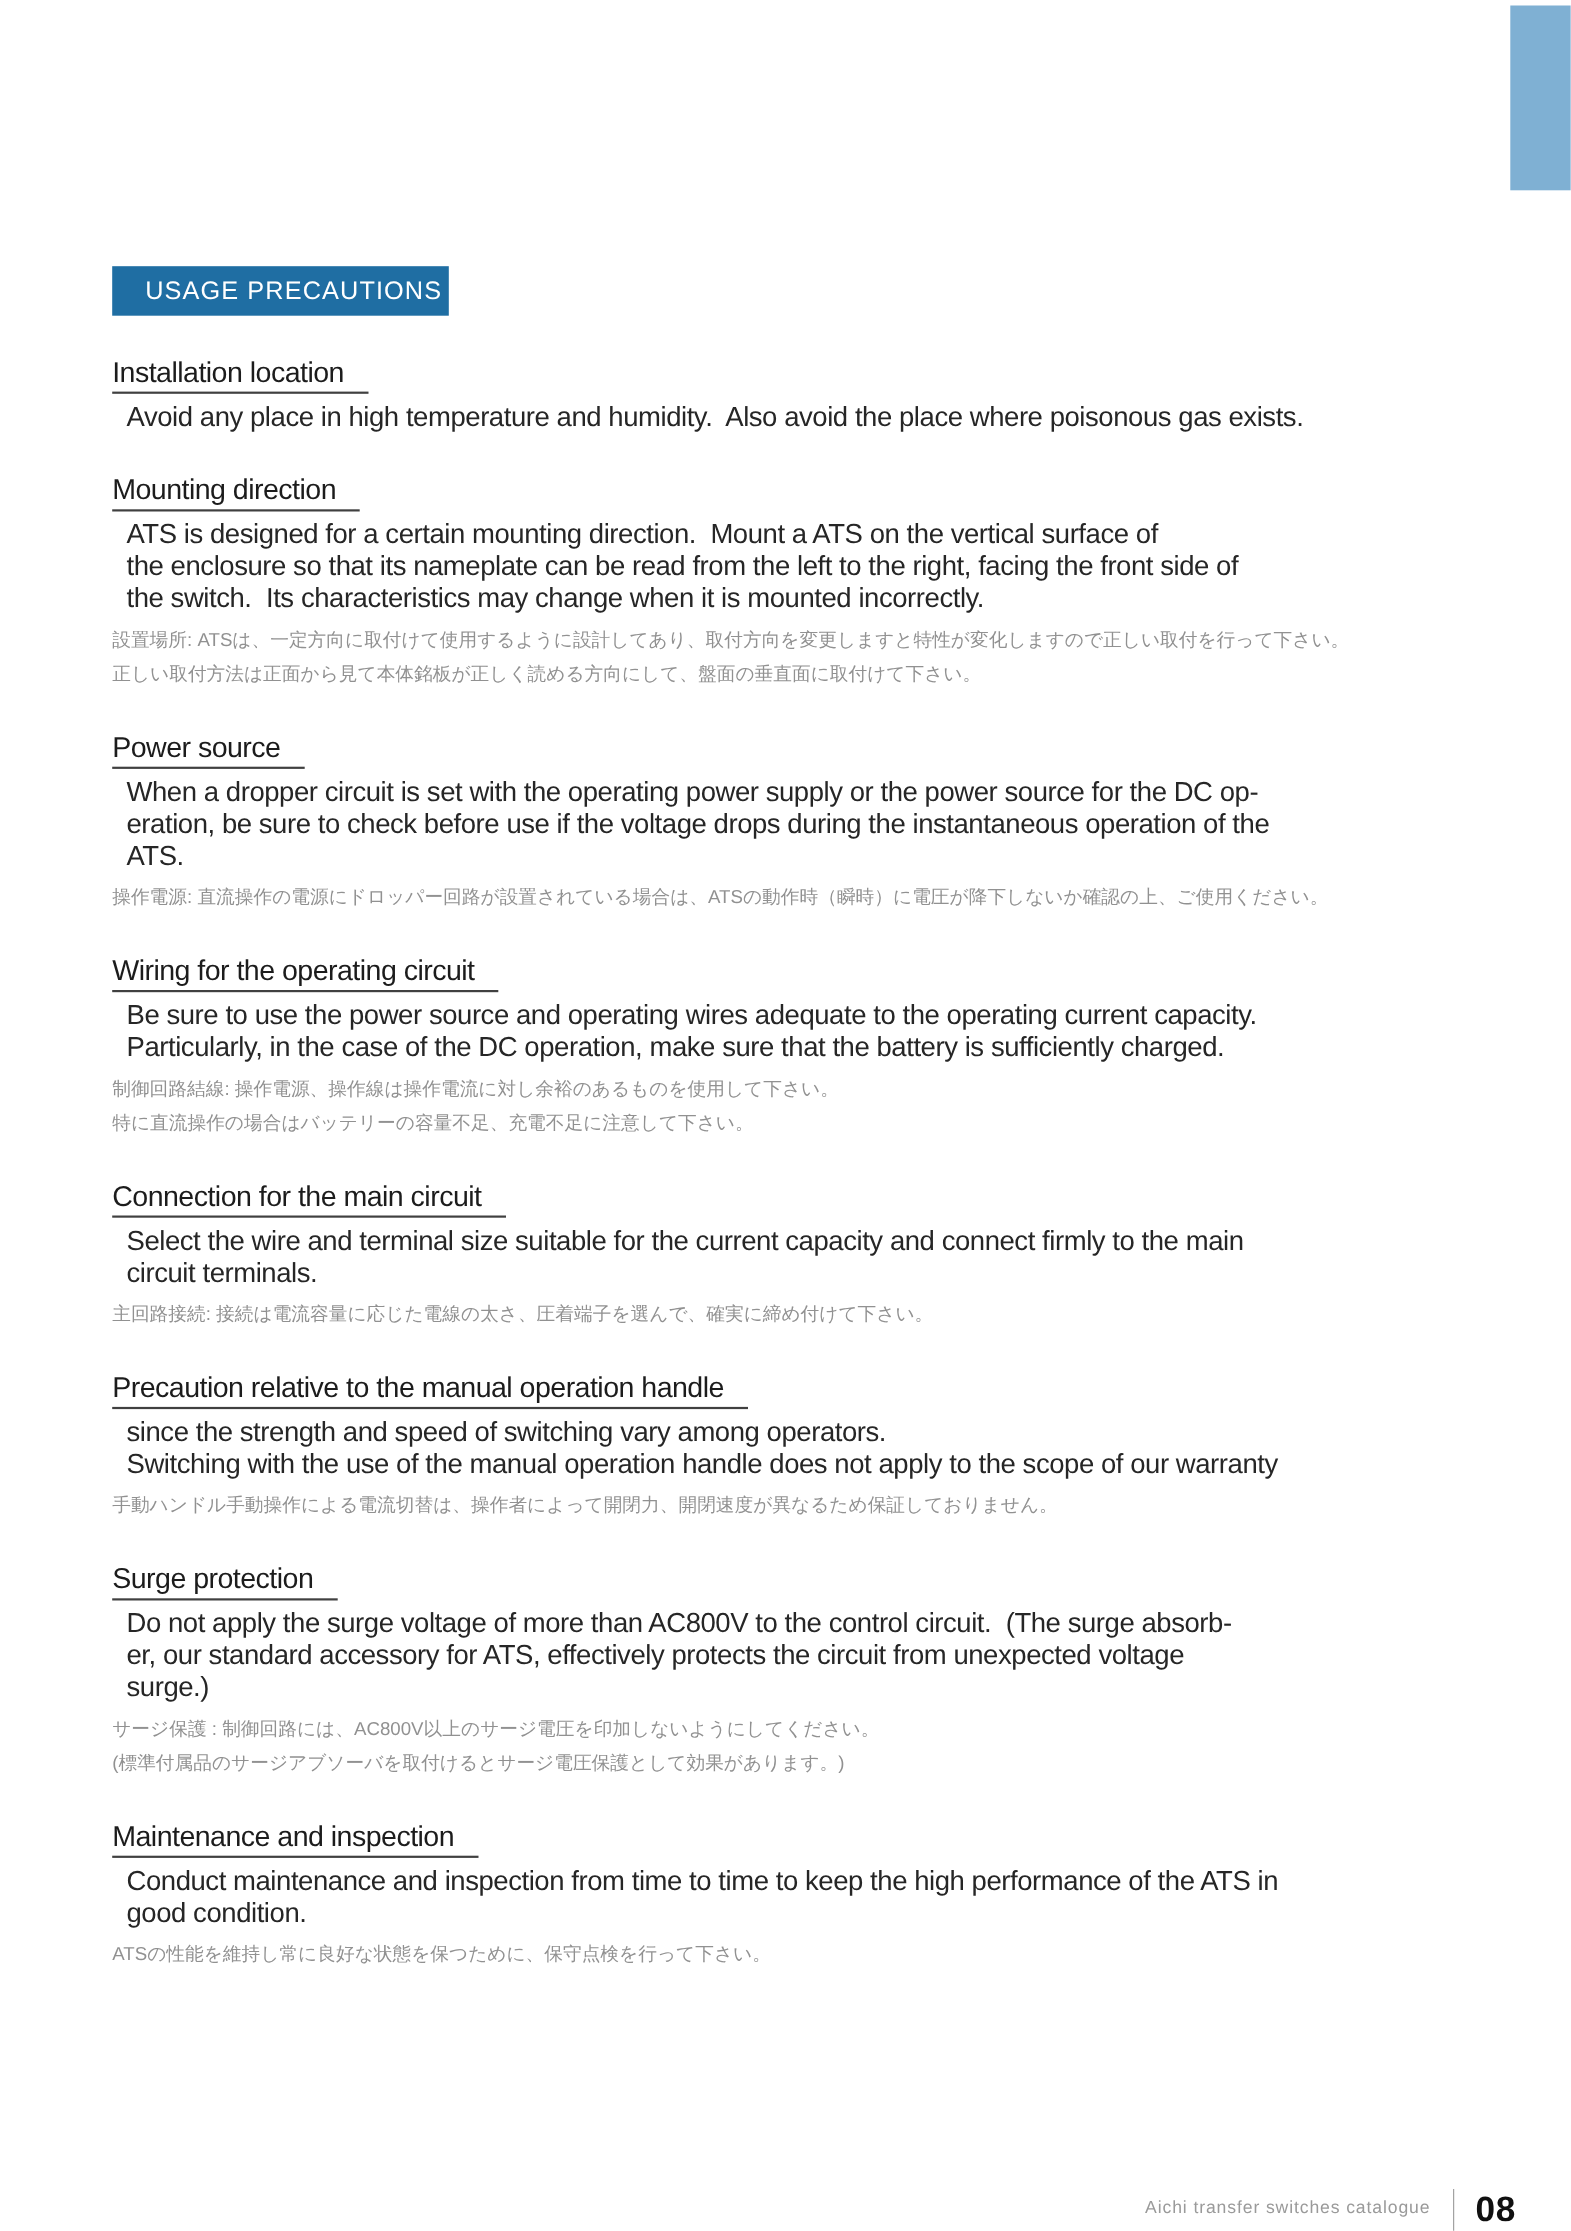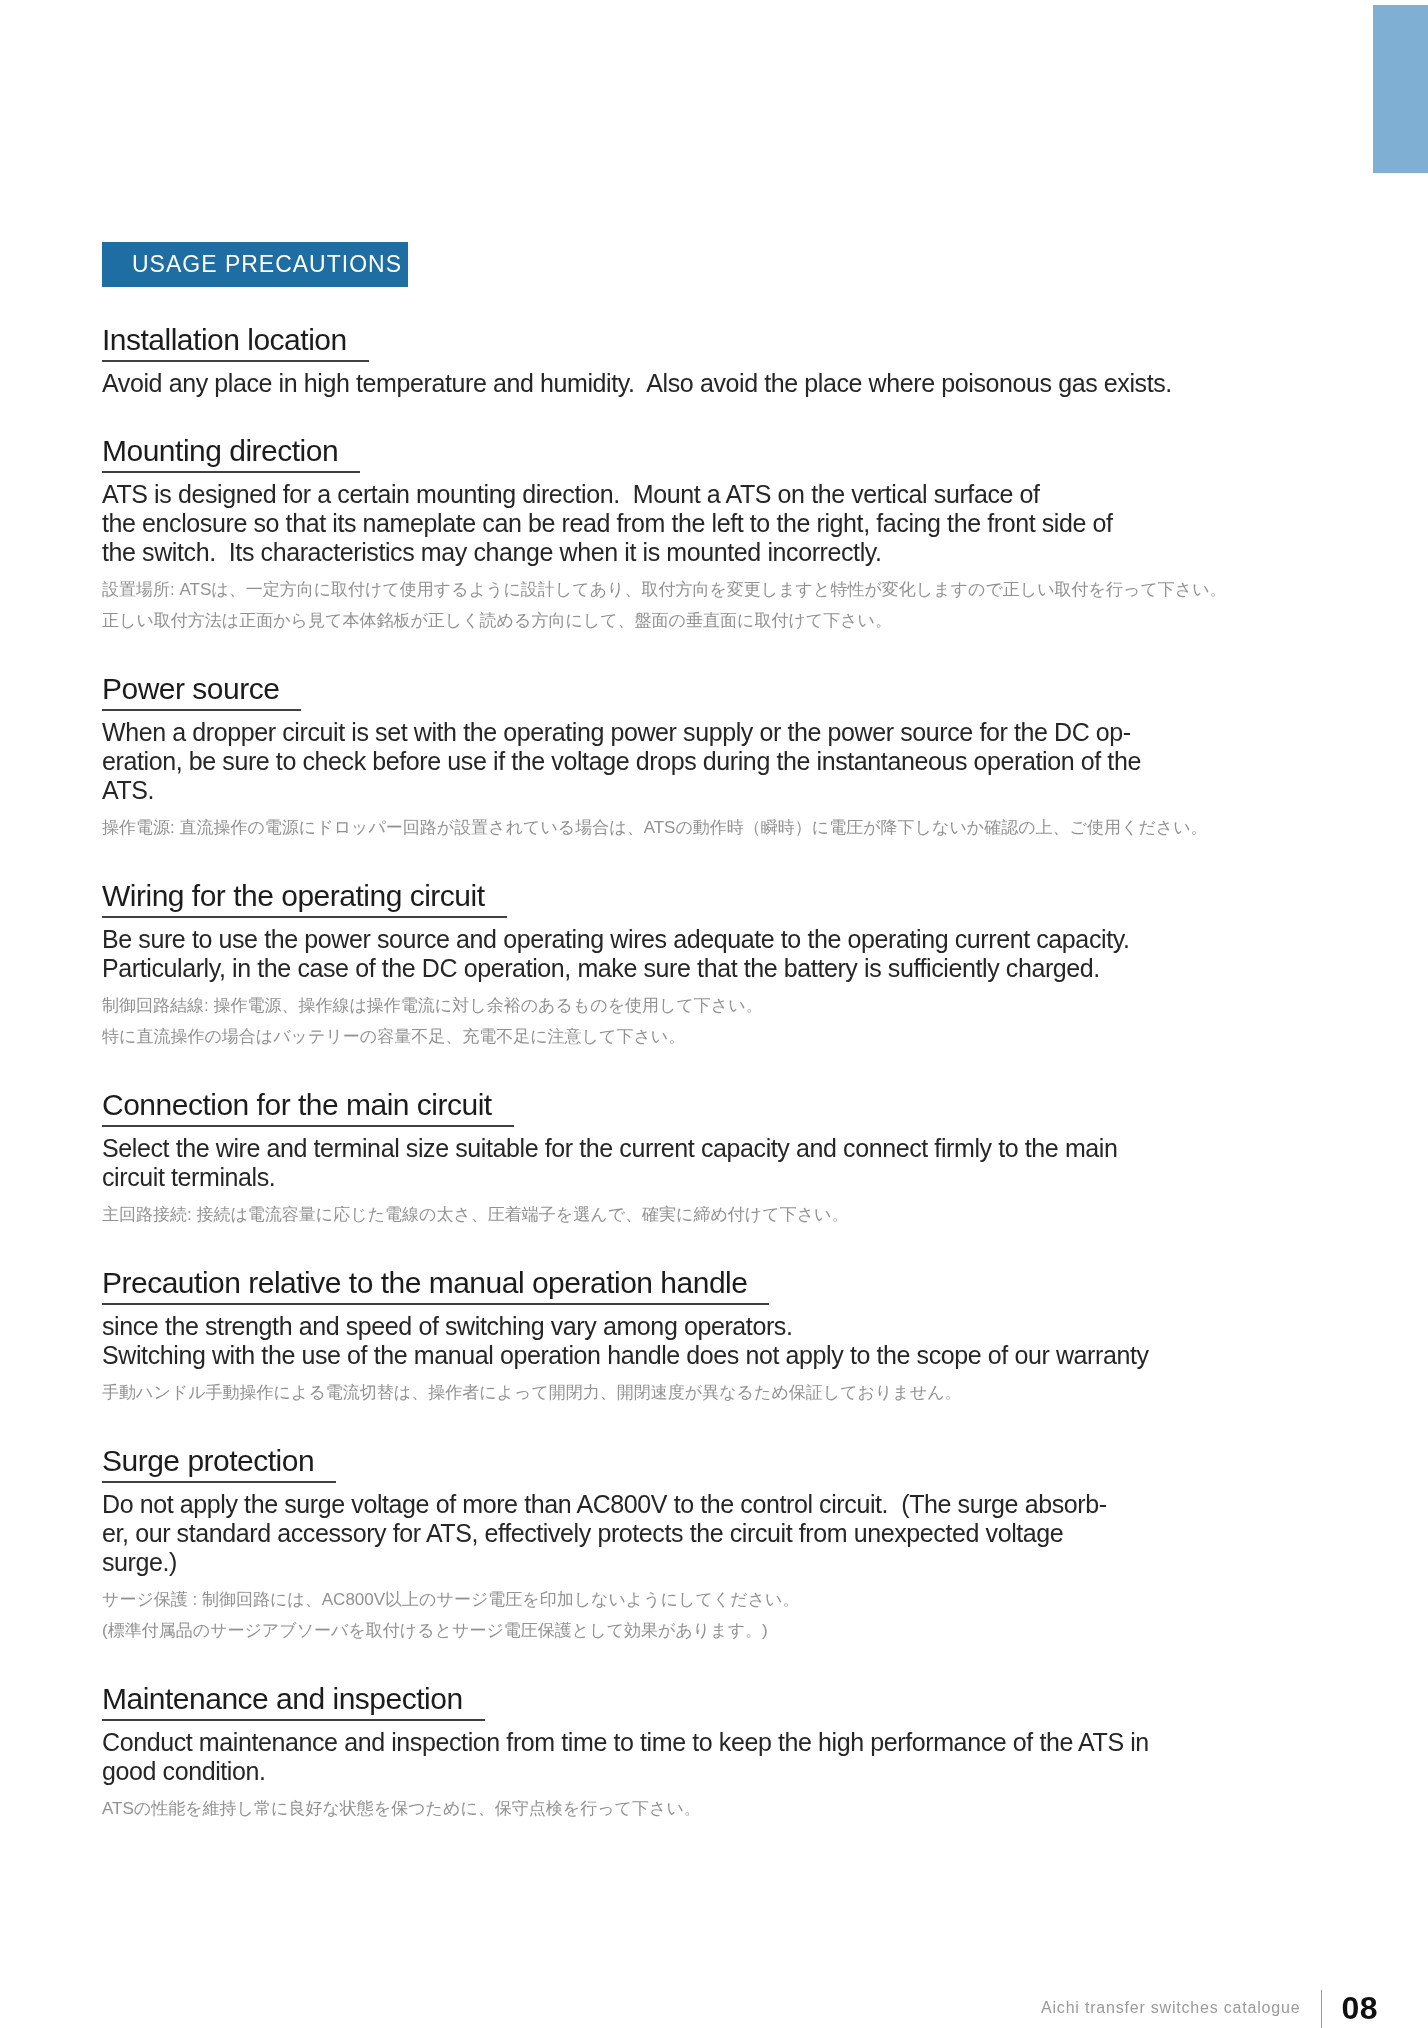--- a/index.html
+++ b/index.html
@@ -34,35 +34,36 @@
     background: #1f6ea3;
     color: #ffffff;
     font-size: 23px;
     letter-spacing: 1px;
     padding-left: 24px;
   }
   .section { margin-top: 38px; }
   .section-heading {
     margin: 0;
     display: table;
-    font-size: 30px;
+    font-size: 26px;
     font-weight: 400;
     color: #1c1c1c;
     letter-spacing: -0.5px;
     line-height: 1;
     padding: 0 22px 5px 0;
     border-bottom: 2px solid #404040;
   }
   .section-body { margin-top: 7px; }
   .body-line {
     font-size: 25px;
     line-height: 29px;
     color: #262626;
     letter-spacing: -0.4px;
     white-space: pre;
+    margin-left: 13px;
   }
   .section-ja { margin-top: 7px; }
   .ja-line {
     font-size: 17px;
     line-height: 31px;
     color: #919191;
     white-space: pre;
   }
   .footer {
     position: absolute;

